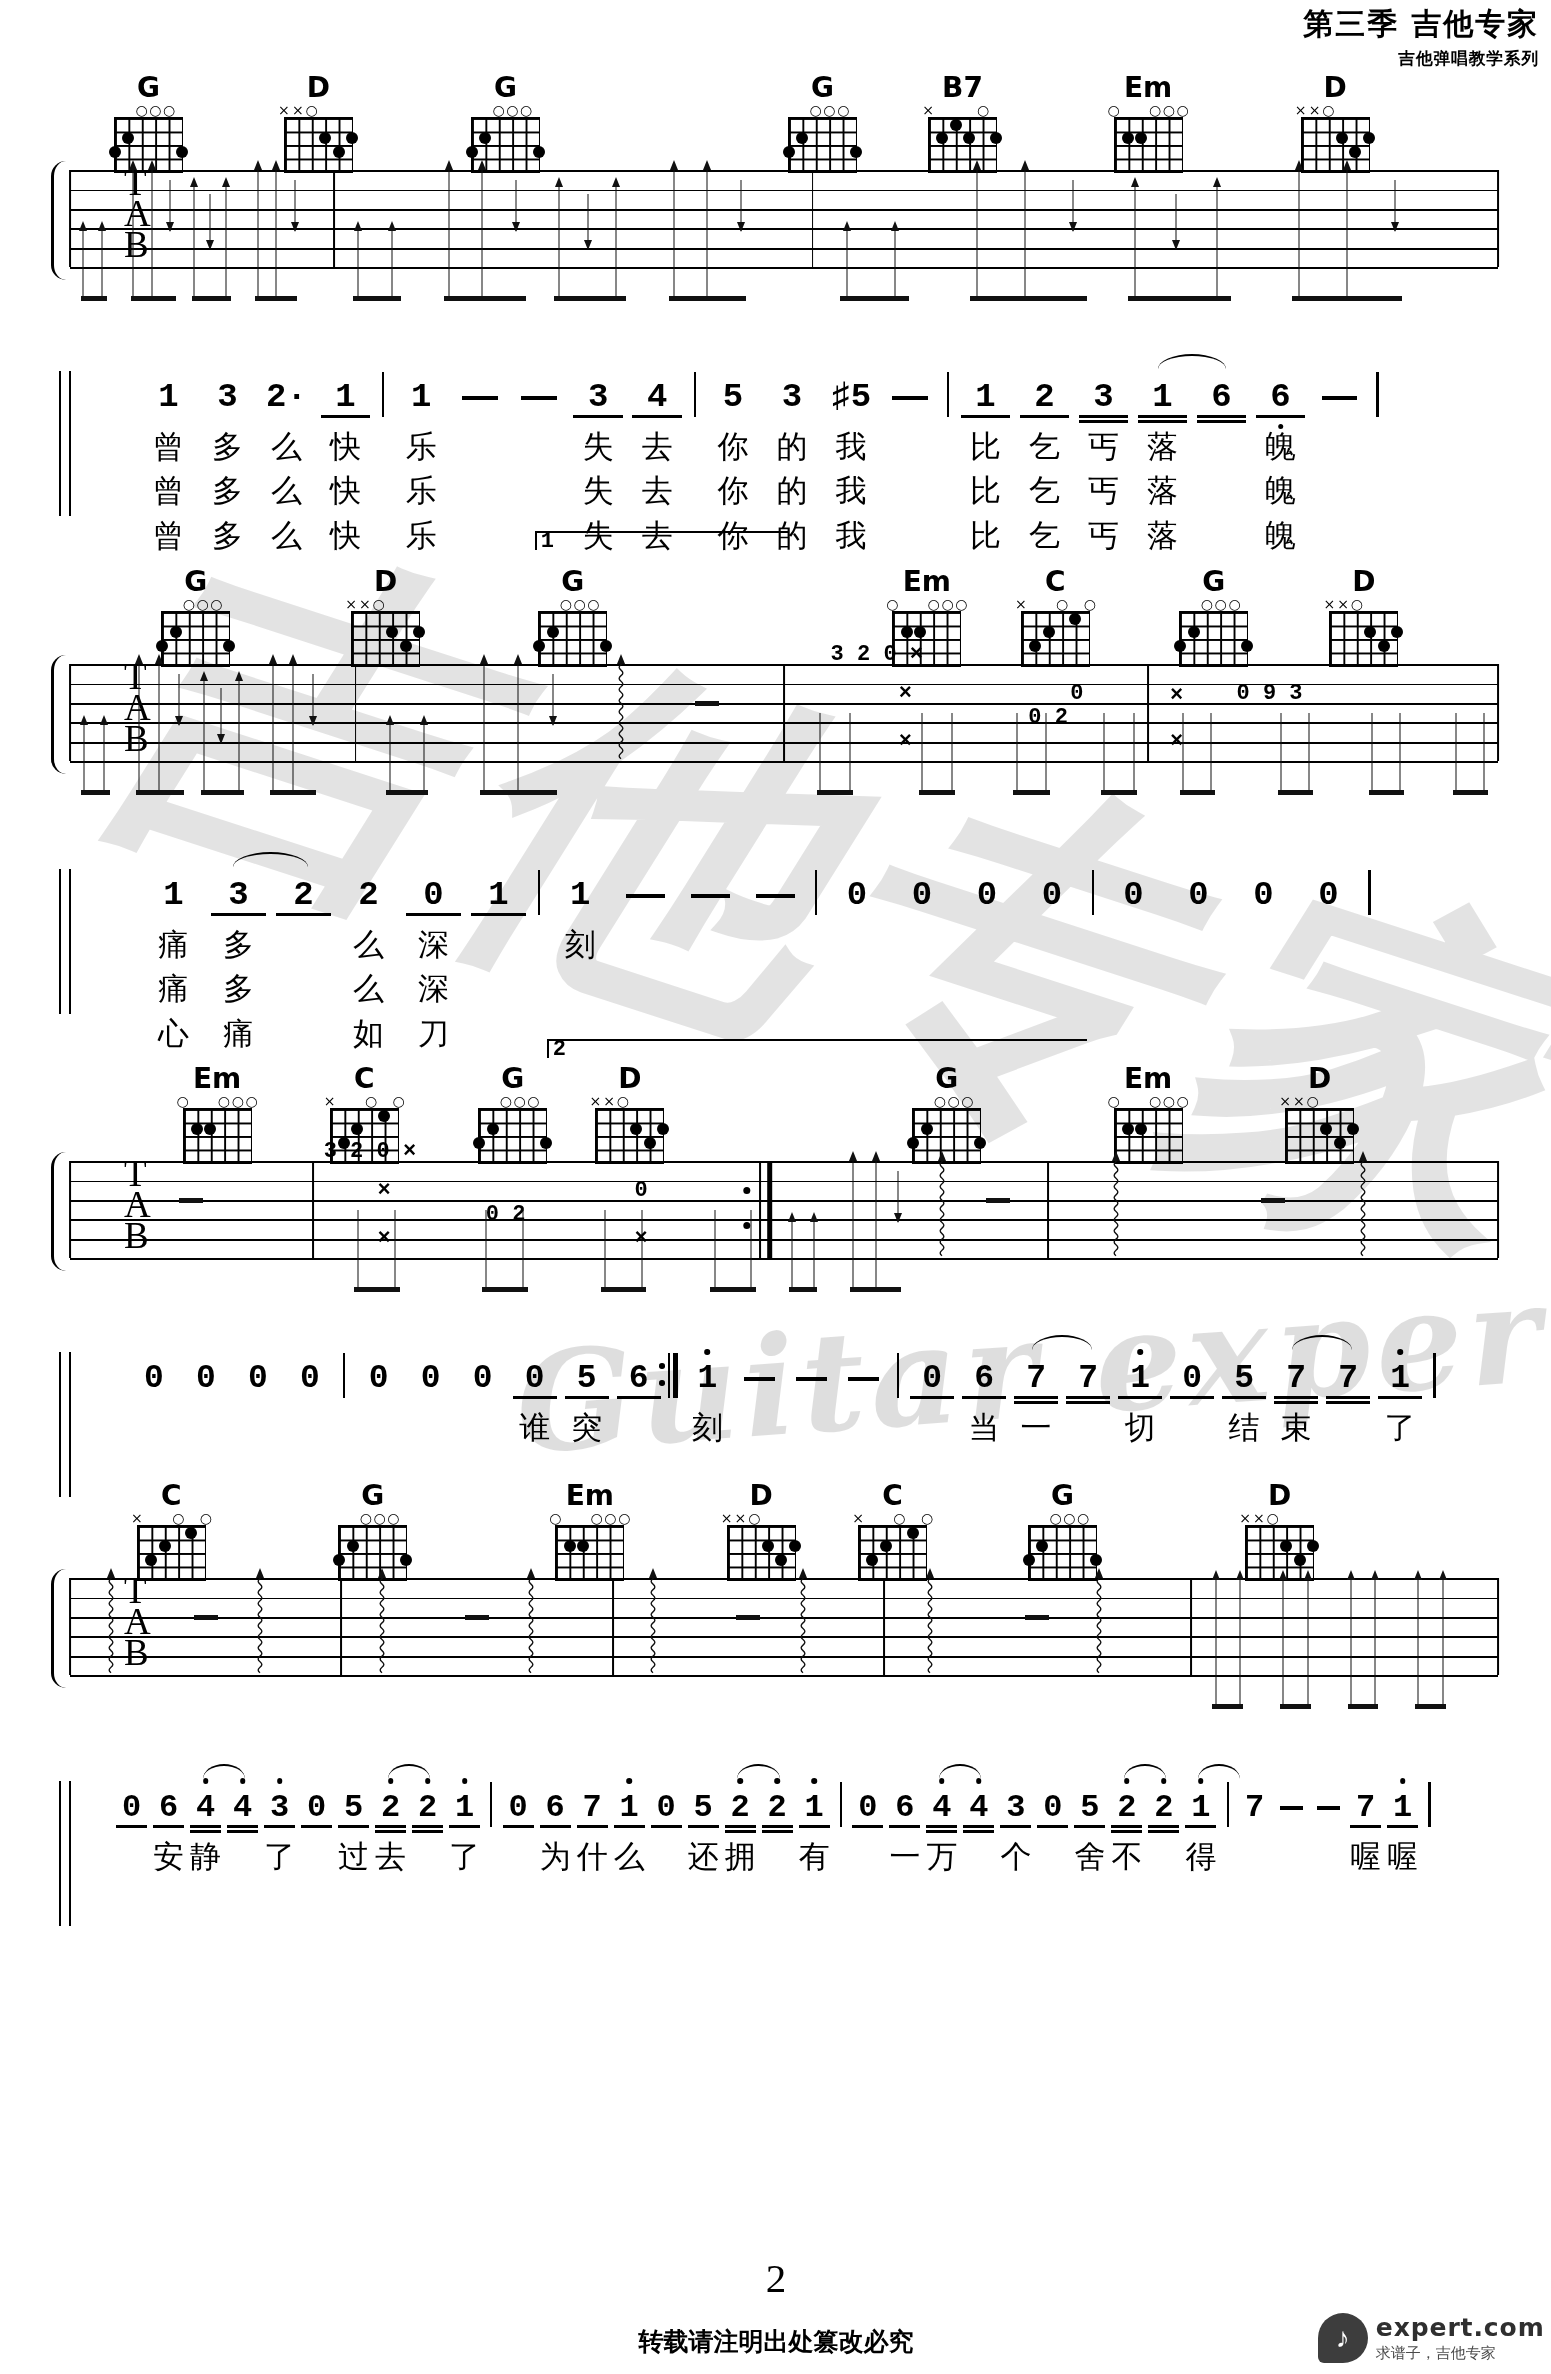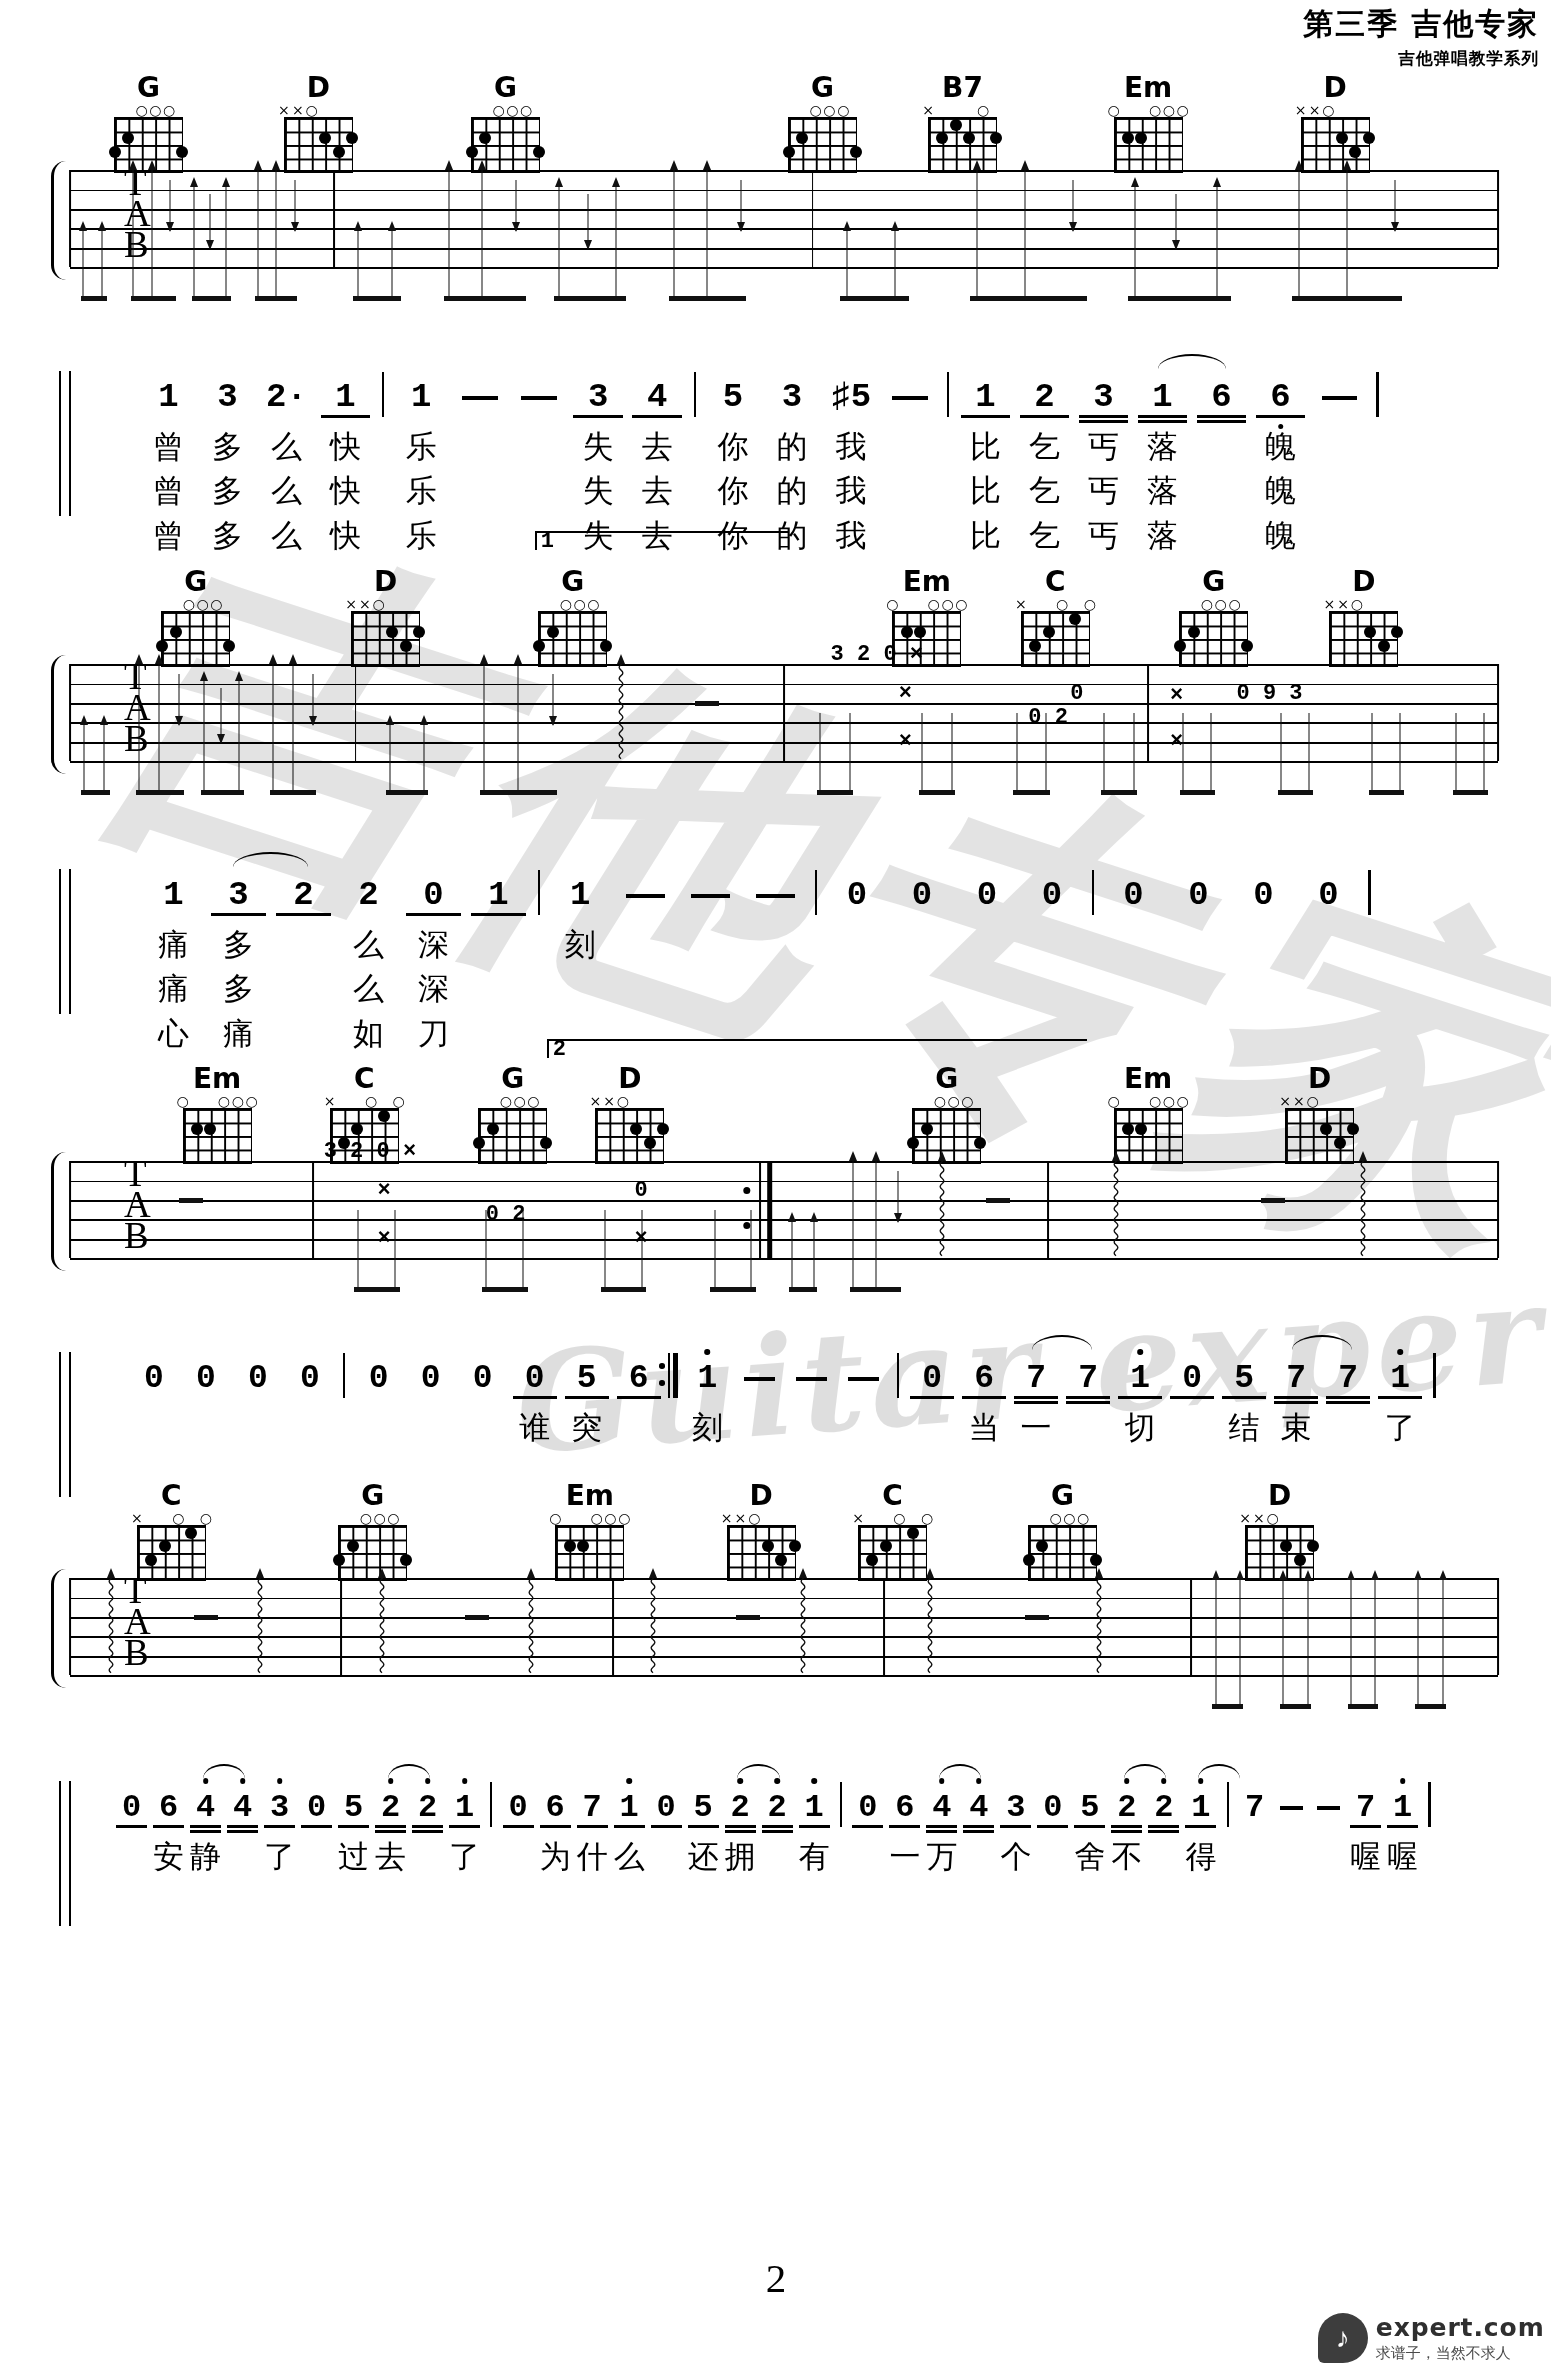--- a/index.html
+++ b/index.html
@@ -1564,25 +1564,26 @@
         <span class="col"></span>
         <span class="col"></span>
         <span class="col"></span>
         <span class="col">喔</span>
         <span class="col">喔</span>
         <span class="col bcol"></span>
       </div>
     </div>
 
   <div class="pagenum">2</div>
+  <div class="notice">转载请注明出处篡改必究</div>
   <div class="logo">
     <div class="logomark">♪</div>
     <div class="logotxt">
       <div class="site">expert.com</div>
-      <div class="slog">求谱子，当然不求人</div>
+      <div class="slog">求谱子，吉他专家</div>
     </div>
   </div>
 
 <div class="volta" style="left: 535px; top: 531px; width: 252px;">
       <span>1</span>
     </div>
     <div class="volta" style="left: 547px; top: 1039px; width: 538px;">
       <span>2</span>
     </div>
   </div>

